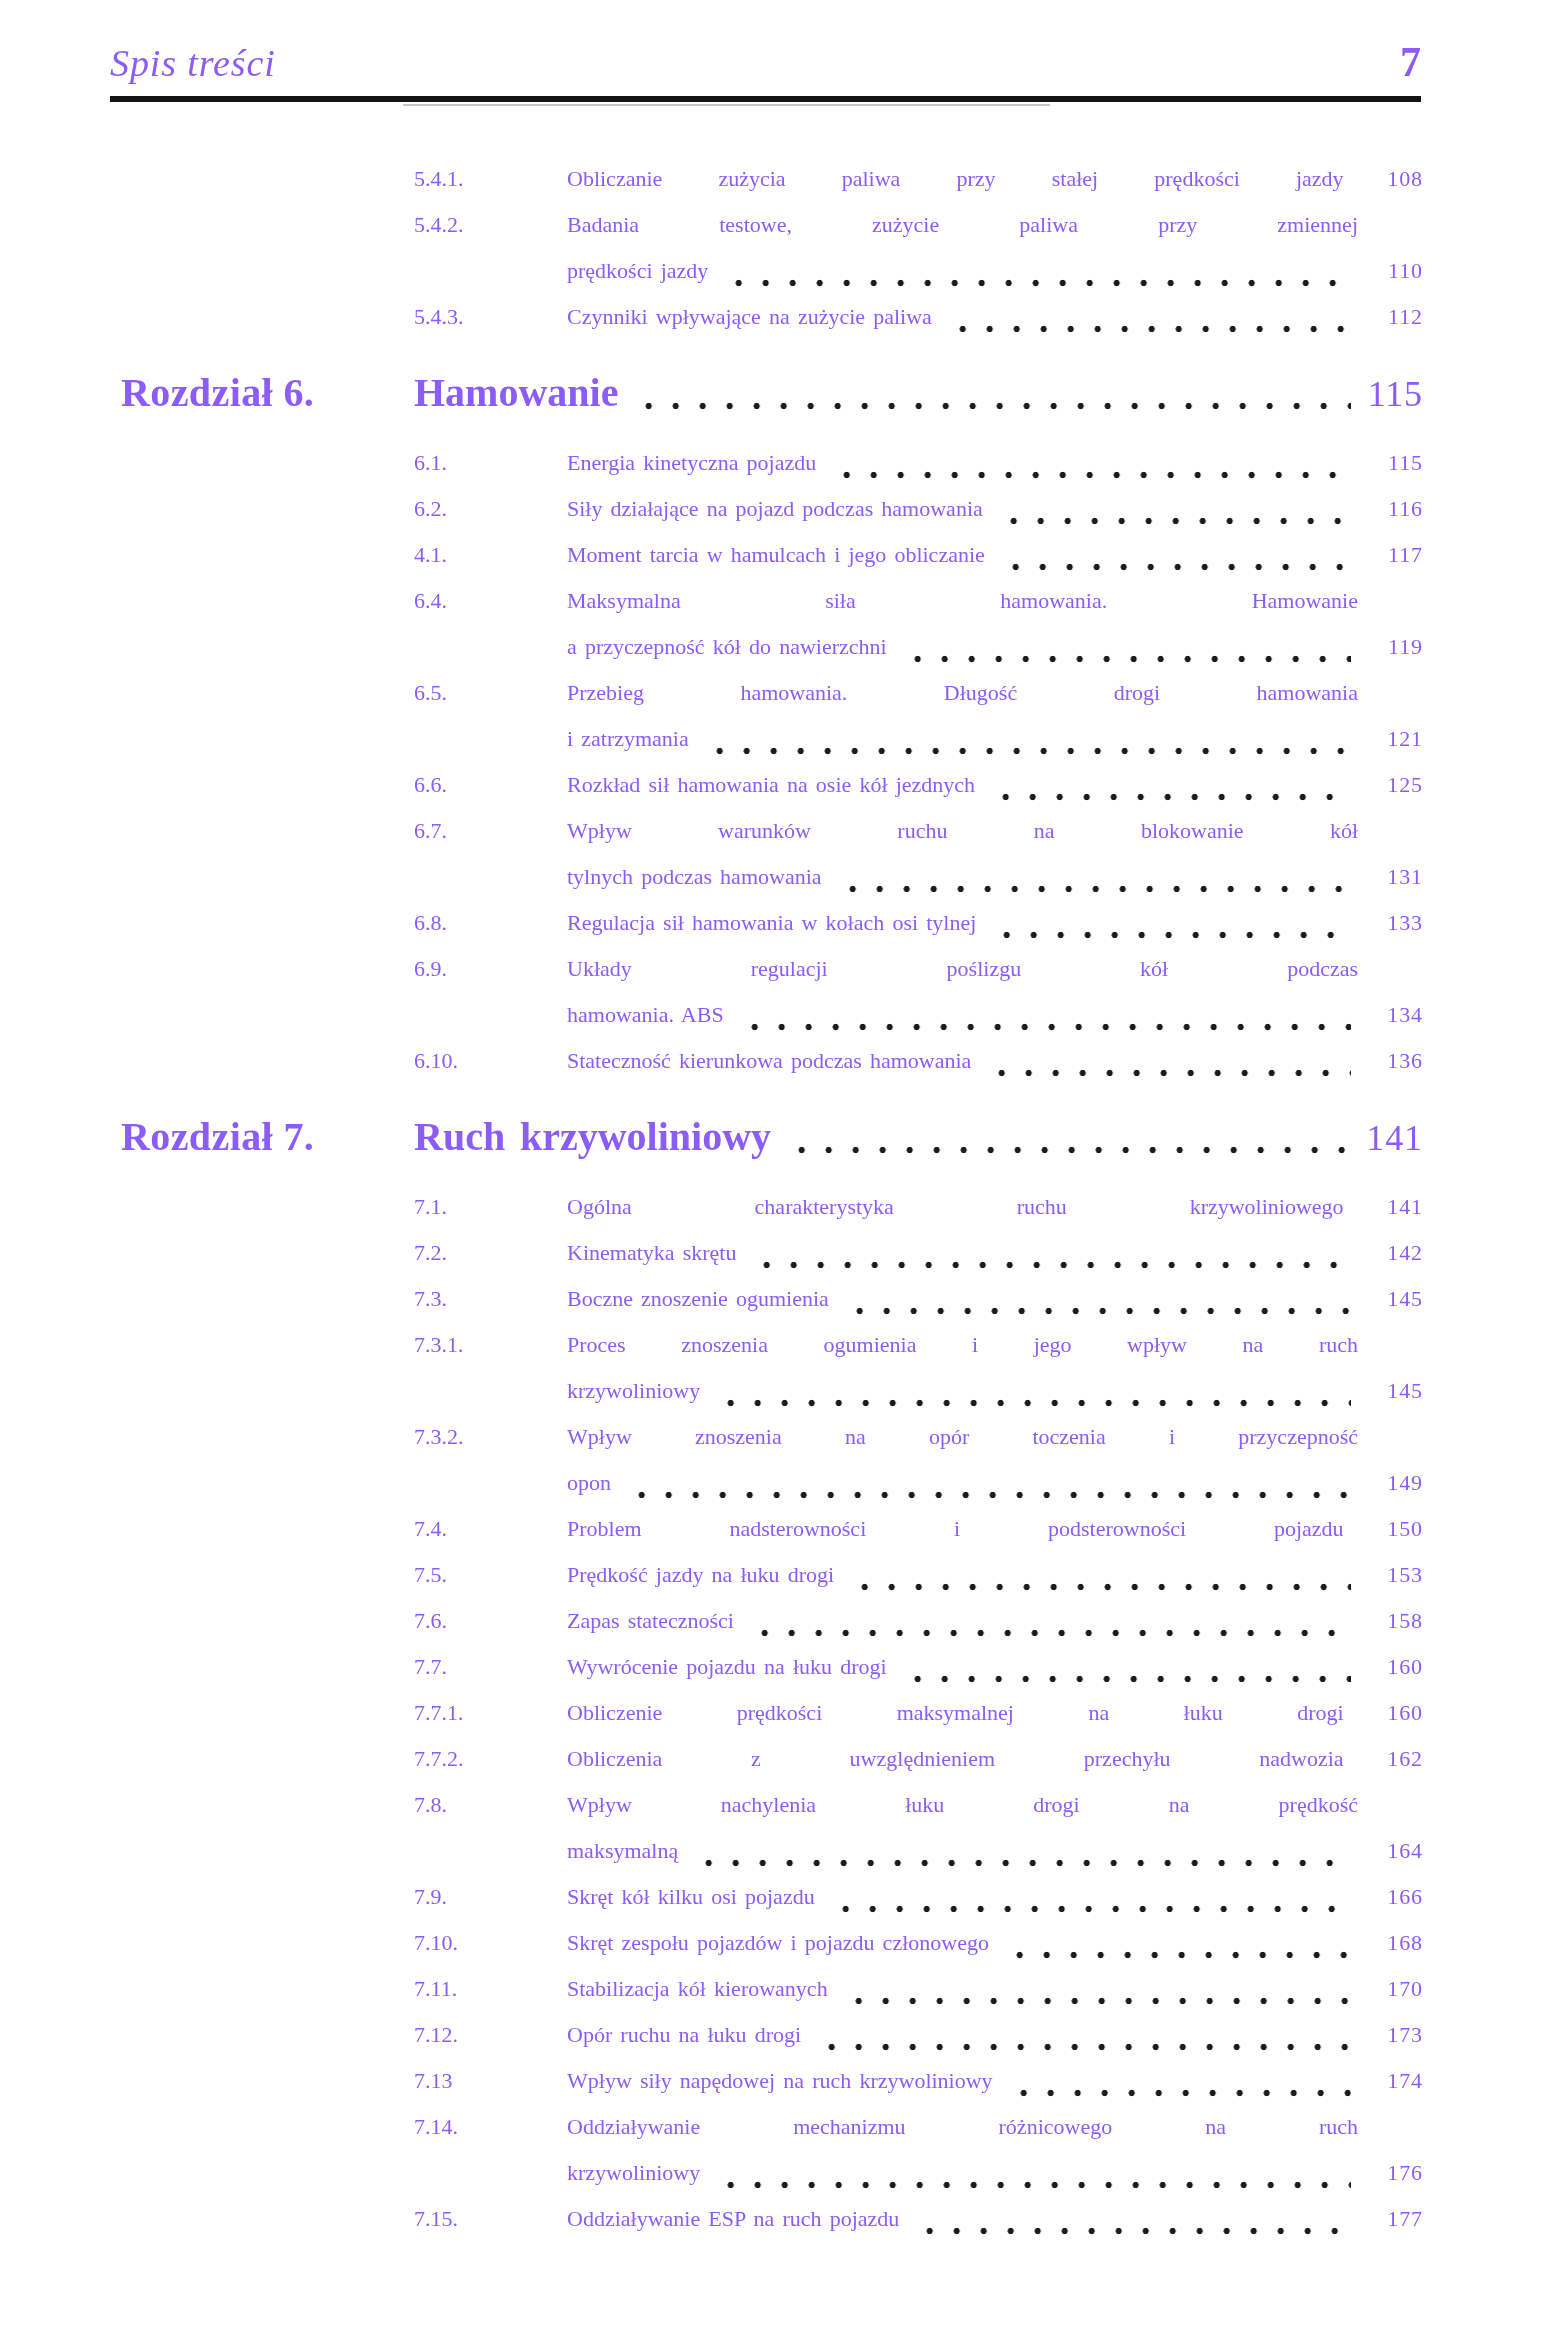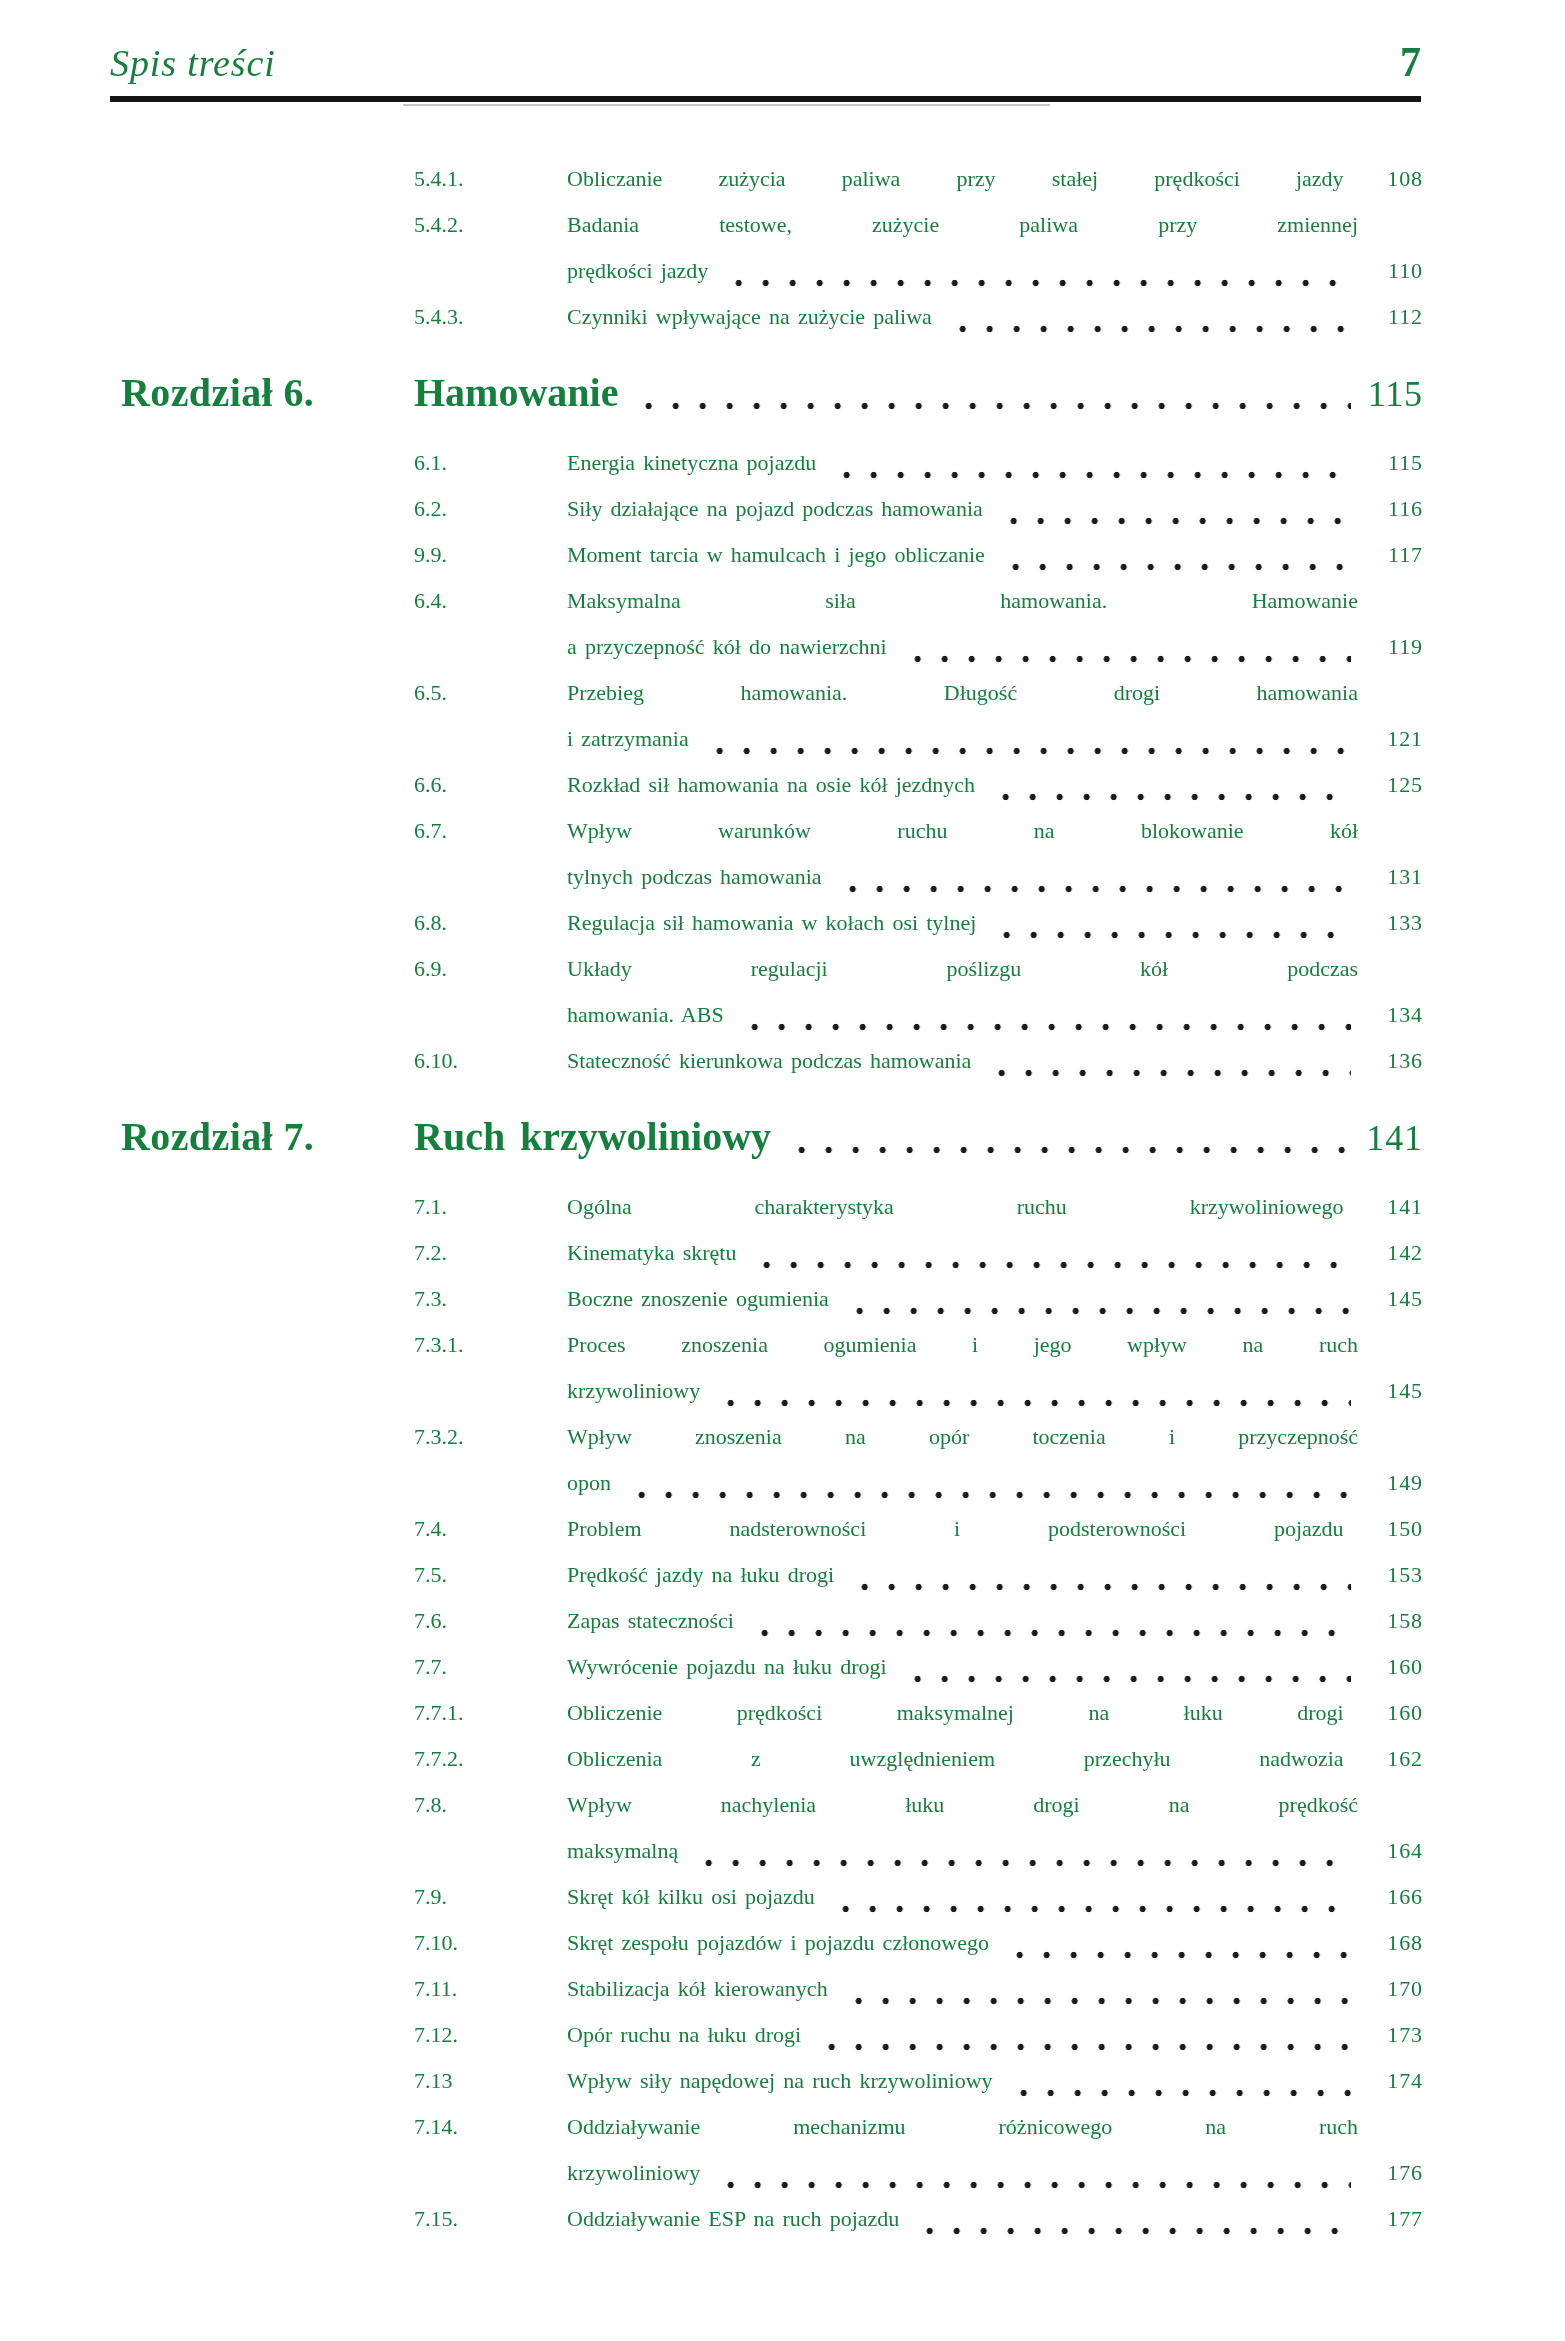--- a/index.html
+++ b/index.html
@@ -1,21 +1,21 @@
 <!DOCTYPE html>
 <html lang="pl" style="font-size:14px"><head>
 <meta charset="utf-8">
 <title>Spis treści</title>
 <style>
   html,body{margin:0;padding:0;background:#e8e8e8;}
   .page{
     position:relative;
     width:1566px;height:2342px;
     background:#ffffff;
-    color:#15803d;
+    color:#8b5cf6;
     font-family:"Liberation Serif", serif;
     overflow:hidden;
     margin:0 auto;
   }
   
   .hdr{position:absolute;left:110px;right:145px;top:38px;}
   .hdr-row{display:flex;align-items:baseline;}
   .running{font-style:italic;font-size:38px;letter-spacing:0.9px;}
   .hpage{margin-left:auto;font-weight:bold;font-size:42px;}
   .rule{height:6px;background:#141414;margin-top:10.3px;}
@@ -107,21 +107,21 @@
       <div class="entry">
         <div class="line">
           <span class="num">6.2.</span>
           <span class="title">Siły działające na pojazd podczas hamowania</span>
           <span class="leader"></span>
           <span class="pg">116</span>
         </div>
       </div>
       <div class="entry">
         <div class="line">
-          <span class="num">9.9.</span>
+          <span class="num">4.1.</span>
           <span class="title">Moment tarcia w hamulcach i jego obliczanie</span>
           <span class="leader"></span>
           <span class="pg">117</span>
         </div>
       </div>
       <div class="entry">
         <div class="line wrap">
           <span class="num">6.4.</span>
           <span class="title">Maksymalna siła hamowania. Hamowanie</span>
         </div>

